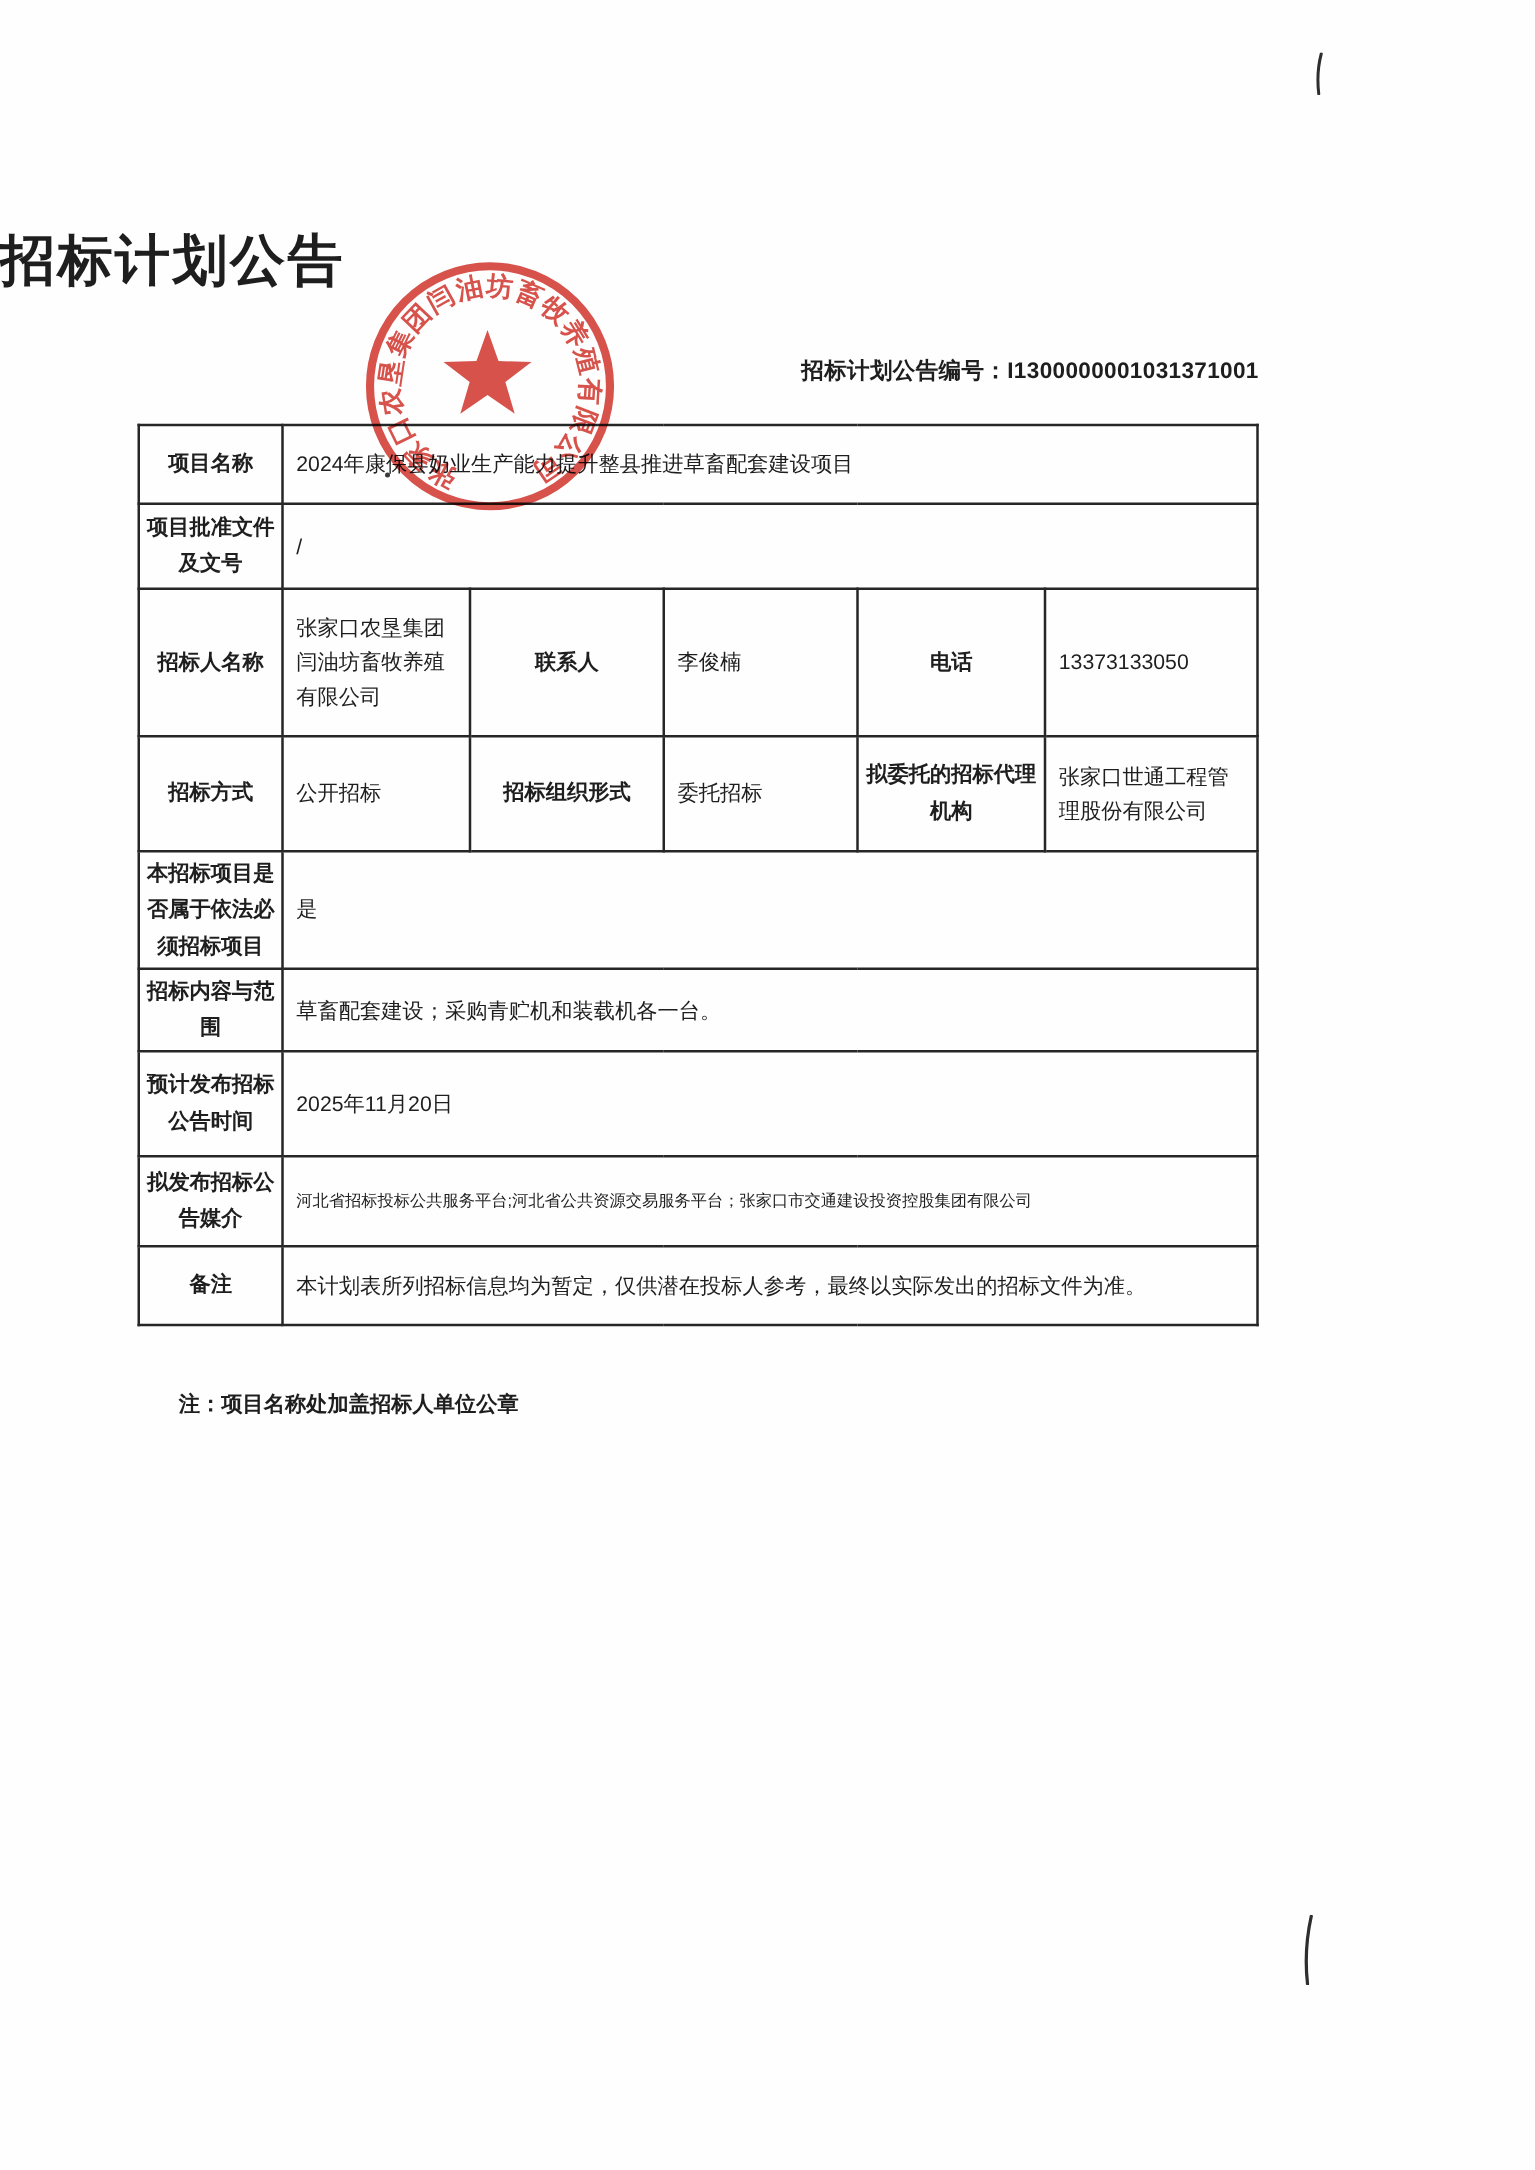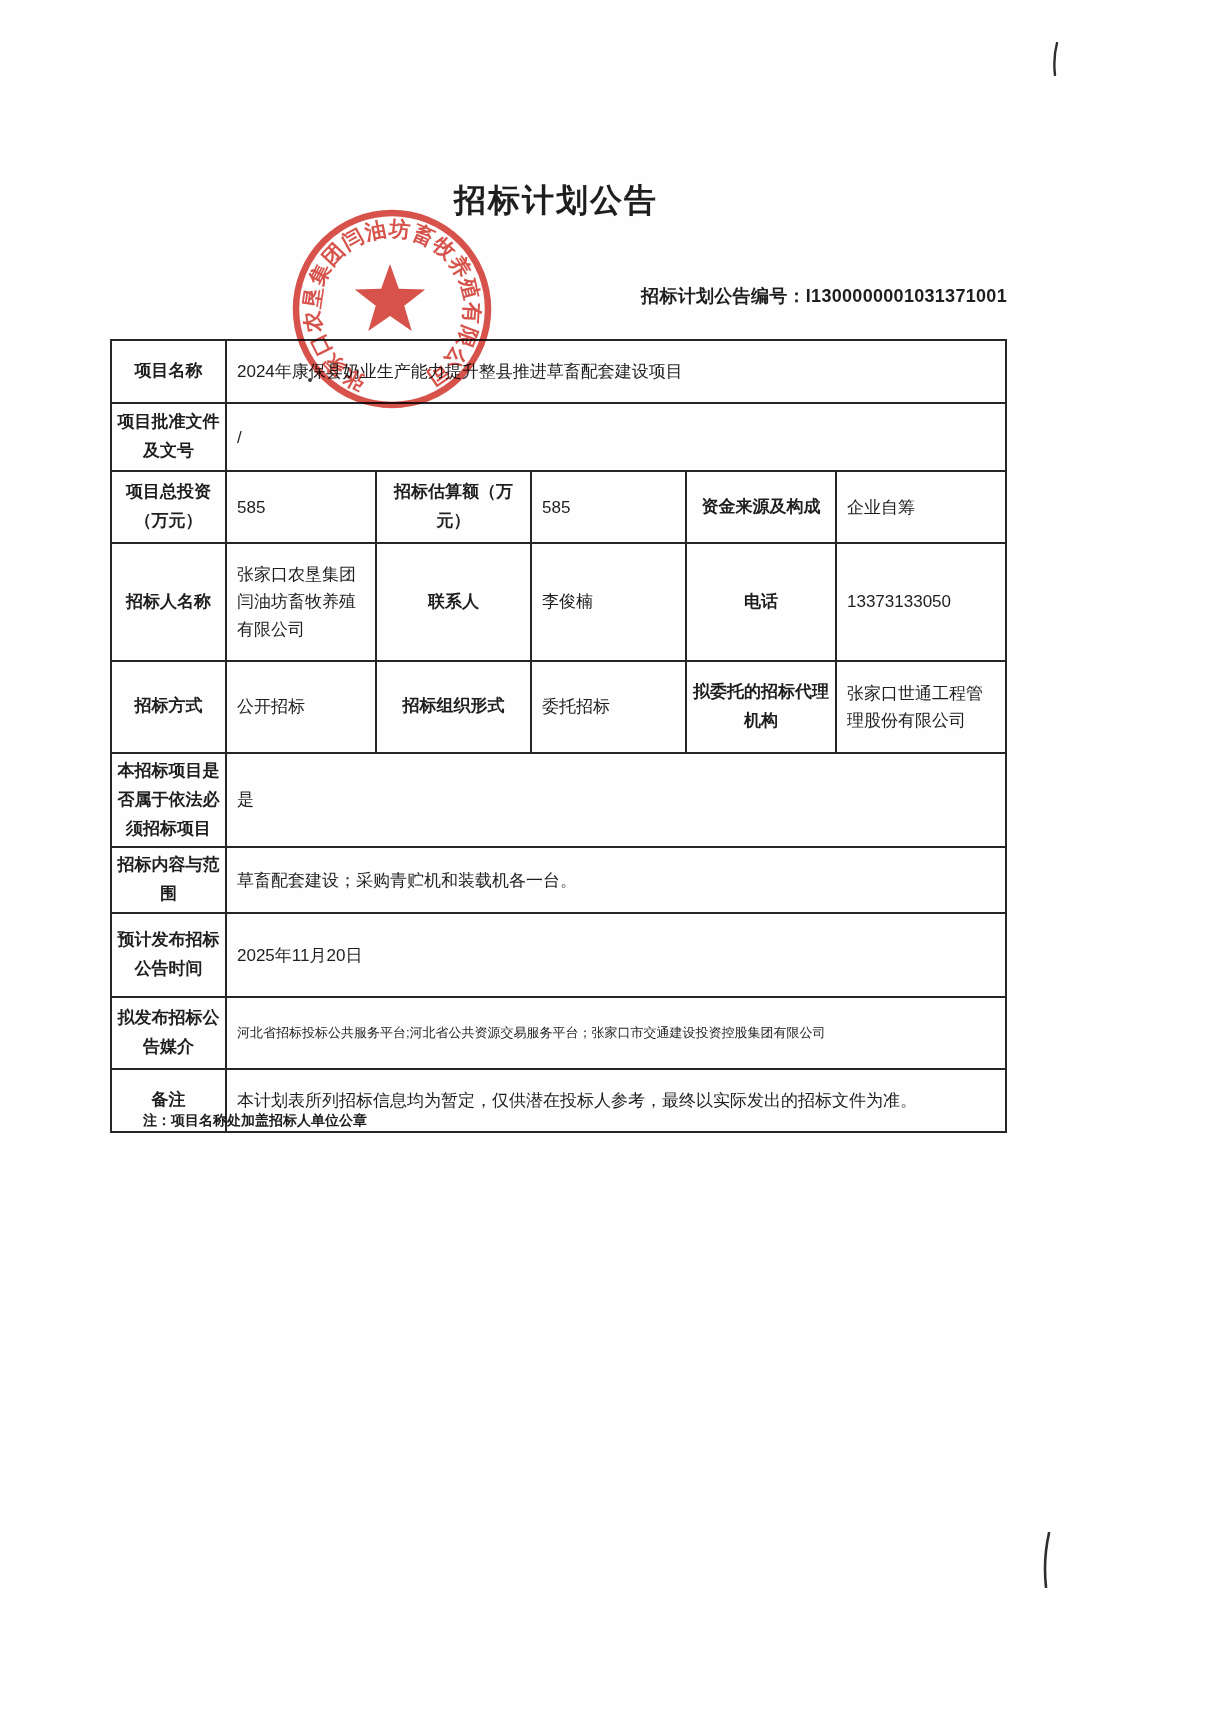--- a/index.html
+++ b/index.html
@@ -5,41 +5,41 @@
   :root { --stamp-color:#cf3128; --ink:#1e1e1e; --line:#262626; }
   html,body { margin:0; padding:0; }
   body {
     width:1228px; height:1736px; position:relative;
     background:#fefefe; color:var(--ink);
     font-family:"Liberation Sans","DejaVu Sans",sans-serif;
     overflow:hidden;
   }
   .title {
     position:absolute; top:179px; left:0; width:1112px; margin:0;
-    text-align:center; font-size:32px; font-weight:600; letter-spacing:2px;
+    text-align:left; font-size:44px; font-weight:600; letter-spacing:2px;
   }
   .announcement {
     position:absolute; top:284px; left:0; width:1007px;
     text-align:right; font-size:18px; font-weight:700; letter-spacing:.3px;
   }
   table.doc-table {
     position:absolute; top:339px; left:110px; width:895px;
     border-collapse:collapse; table-layout:fixed;
     font-size:17px;
   }
   td { border:2px solid var(--line); vertical-align:middle; word-break:break-all; }
   td.lbl { font-weight:700; text-align:center; padding:3px 5px; line-height:1.7; }
   td.val { padding:17px 10px; line-height:1.6; text-align:left; }
   tr.r1{height:48px} tr.r2{height:68px} tr.r3{height:72px} tr.r4{height:100px}
   tr.r5{height:92px} tr.r6{height:50px} tr.r7{height:92px} tr.r8{height:60px}
   tr.r9{height:84px} tr.r10{height:72px} tr.r11{height:40px}
   td.media-val { font-size:13px; }
   .footer-note {
     position:absolute; top:1112px; left:143px;
-    font-size:14px; font-weight:700;
+    font-size:17px; font-weight:700;
   }
   .stamp {
     position:absolute; left:288px; top:202px; width:208px; height:214px;
     opacity:.84; mix-blend-mode:multiply; pointer-events:none;
   }
   .ink-dot {
     position:absolute; left:308px; top:378px; width:4px; height:4px;
     background:#3a3a3a; border-radius:50%;
   }
   .artifact { position:absolute; pointer-events:none; }
@@ -67,28 +67,20 @@
         <col style="width:170px">
     </colgroup>
     <tbody>
         <tr class="r1">
       <td class="lbl">项目名称</td>
       <td class="val" colspan="5">2024年康保县奶业生产能力提升整县推进草畜配套建设项目</td>
     </tr>
     <tr class="r2">
       <td class="lbl">项目批准文件及文号</td>
       <td class="val" colspan="5">/</td>
-    </tr>
-    <tr class="r3">
-      <td class="lbl">项目总投资（万元）</td>
-      <td class="val">585</td>
-      <td class="lbl">招标估算额（万元）</td>
-      <td class="val">585</td>
-      <td class="lbl">资金来源及构成</td>
-      <td class="val">企业自筹</td>
     </tr>
     <tr class="r4">
       <td class="lbl">招标人名称</td>
       <td class="val">张家口农垦集团闫油坊畜牧养殖有限公司</td>
       <td class="lbl">联系人</td>
       <td class="val">李俊楠</td>
       <td class="lbl">电话</td>
       <td class="val">13373133050</td>
     </tr>
     <tr class="r5">

